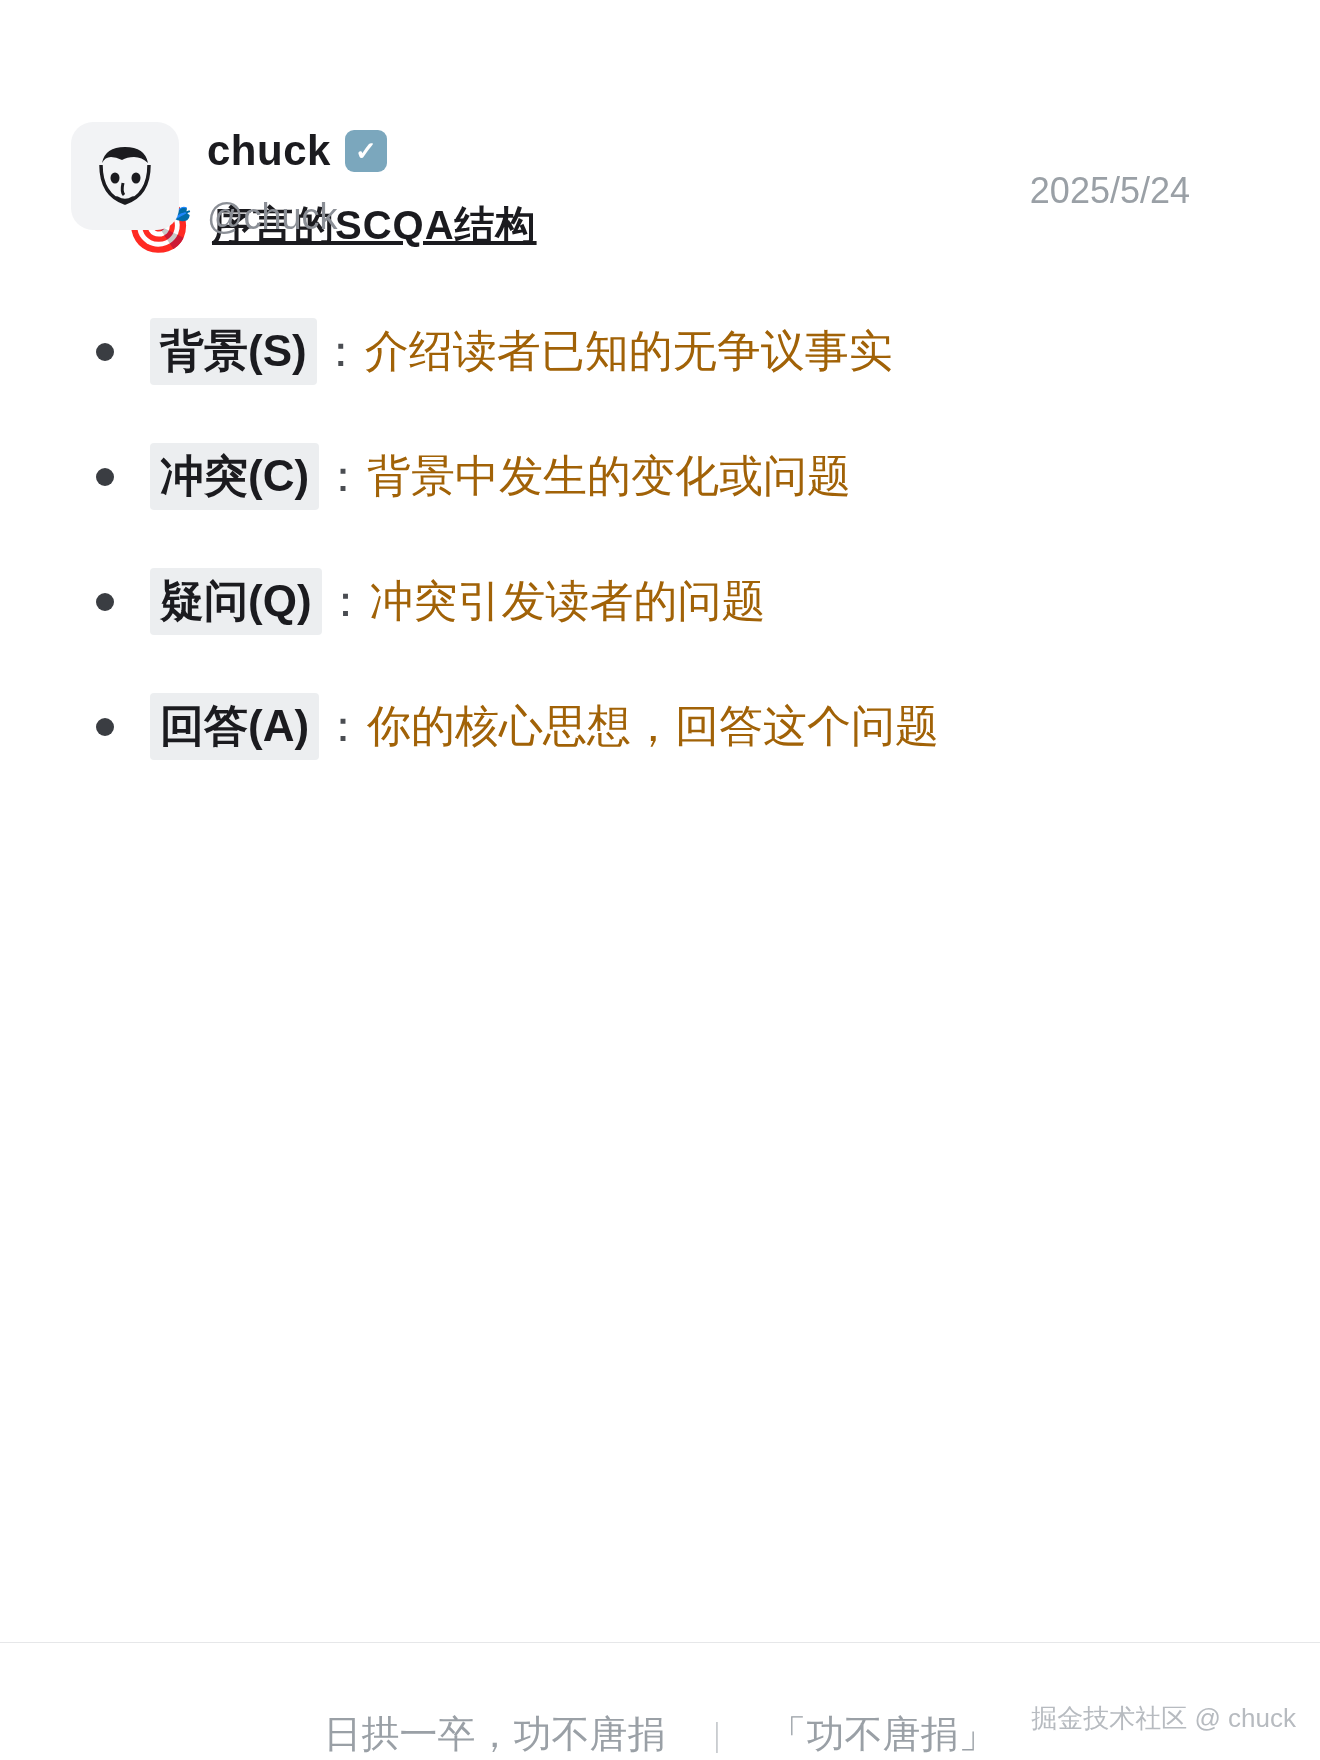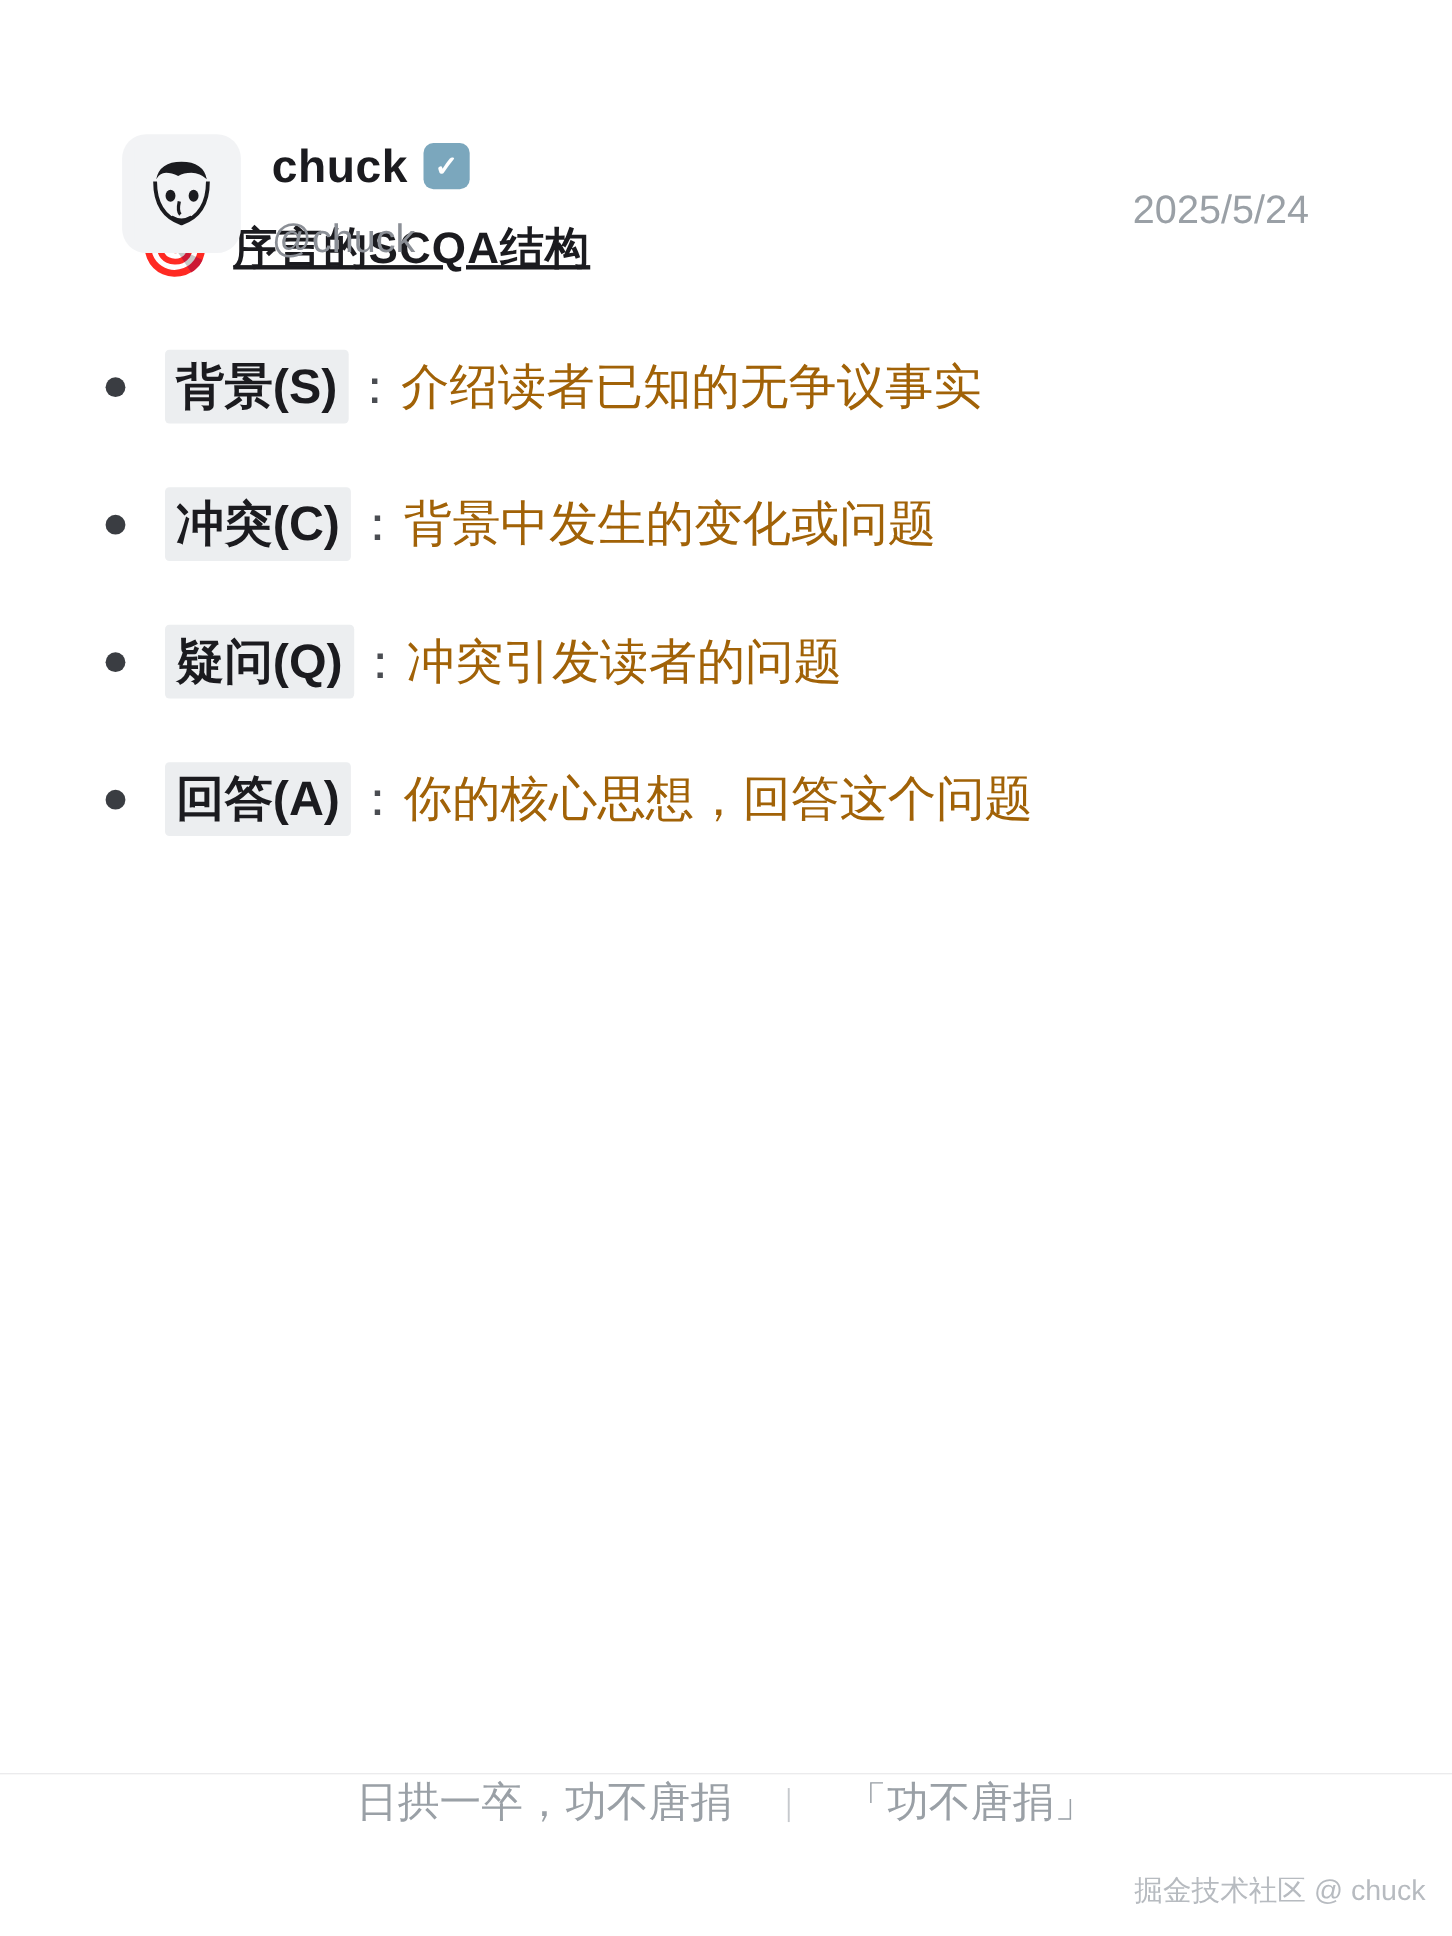--- a/index.html
+++ b/index.html
@@ -23,21 +23,21 @@
     background: #ffffff;
     box-sizing: border-box;
     display: flex;
     flex-direction: column;
   }
 
   
   .header {
     display: flex;
     align-items: flex-start;
-    padding: 122px 0 0 111px;
+    padding: 122px 0 0 71px;
     height: 120px;
     box-sizing: border-box;
     position: relative;
   }
 
   .avatar {
     width: 108px;
     height: 108px;
     border-radius: 22px;
     background: #f2f3f5;
@@ -156,24 +156,24 @@
   .desc {
     color: #a16207;
     white-space: nowrap;
   }
 
   
   .spacer { flex: 1 1 auto; }
 
   .footer {
     border-top: 1px solid #e6e7e9;
-    height: 148px;
+    height: 118px;
     position: relative;
     display: flex;
-    align-items: flex-start;
+    align-items: flex-end;
     justify-content: center;
     box-sizing: border-box;
   }
   .footer-inner {
     display: flex;
     align-items: center;
     gap: 48px;
     font-size: 38px;
     color: #9aa0a6;
     font-family: "Liberation Serif", serif;

